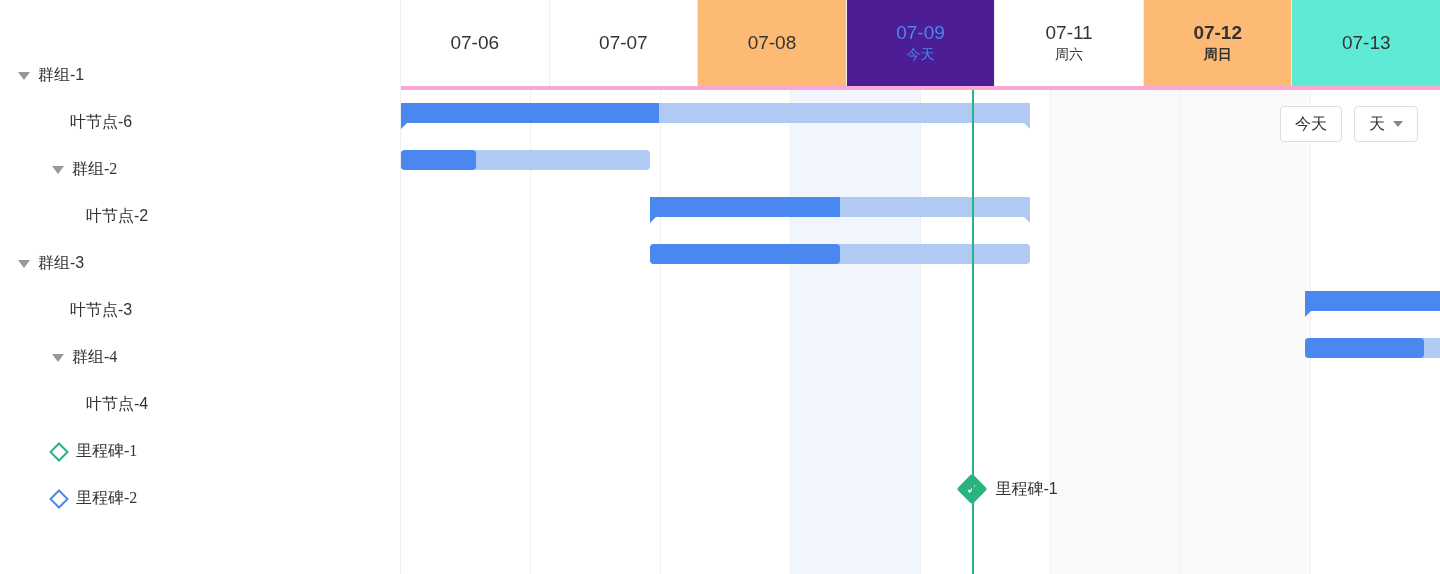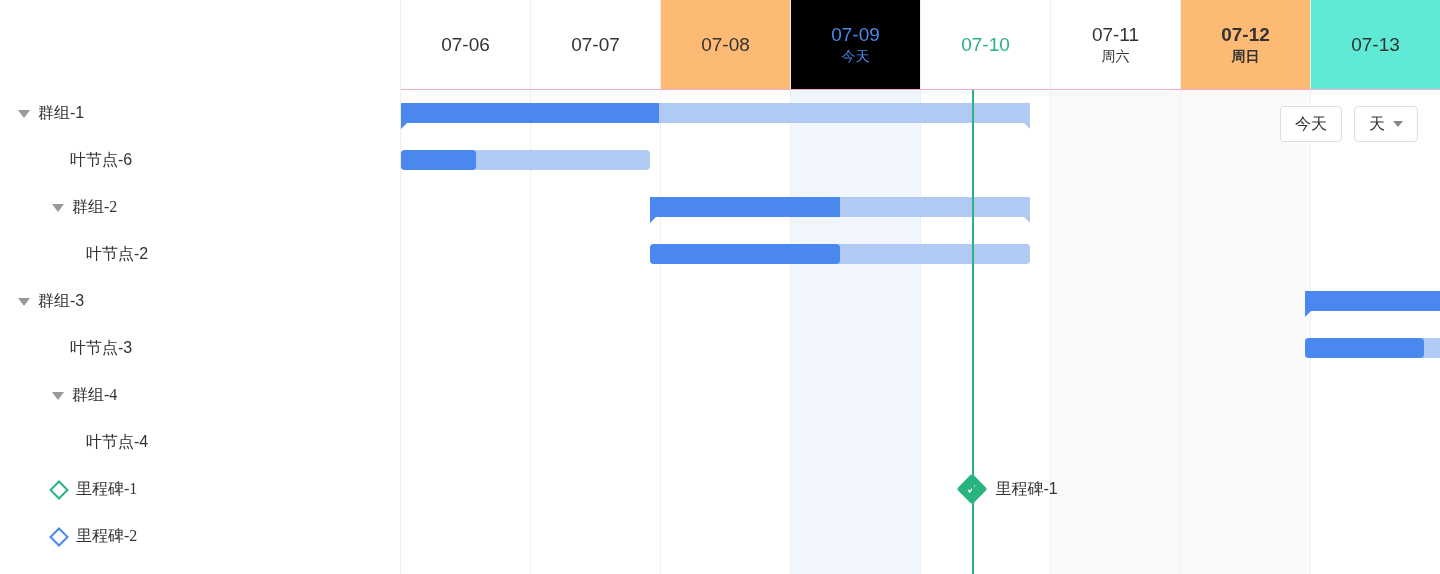--- a/index.html
+++ b/index.html
@@ -10,21 +10,21 @@
   overflow: hidden;
 }
 .container {
   display: flex;
   width: 1440px;
   height: 574px;
 }
 .sidebar {
   width: 400px;
   flex-shrink: 0;
-  padding-top: 90px;
+  padding-top: 52px;
 }
 .tree-row {
   display: flex;
   align-items: center;
   height: 47px;
   padding-left: 18px;
 }
 .caret {
   width: 0; height: 0;
   border-left: 6px solid transparent;
@@ -47,21 +47,21 @@
 
 .timeline {
   flex: 1;
   position: relative;
   height: 574px;
   border-left: 1px solid #eee;
 }
 .header {
   display: flex;
   height: 90px;
-  border-bottom: 1px solid #f9a8d4;
+  border-bottom: 4px solid #f9a8d4;
 }
 .header-cell {
   flex: 1;
   border-right: 1px solid #eee;
   display: flex;
   flex-direction: column;
   align-items: center;
   justify-content: center;
   gap: 2px;
 }
@@ -249,26 +249,23 @@
     <div class="header" style="position:relative;z-index:3;background:rgba(255,255,255,0);">
       <div class="header-cell" style="background:#fff;">
         <span class="date-main">07-06</span>
       </div>
       <div class="header-cell" style="background:#fff;">
         <span class="date-main">07-07</span>
       </div>
       <div class="header-cell" style="background:#fdba74;">
         <span class="date-main">07-08</span>
       </div>
-      <div class="header-cell today-col" style="background:#000000;">
+      <div class="header-cell today-col" style="background:#4c1d95;">
         <span class="date-main">07-09</span>
         <span class="date-sub">今天</span>
-      </div>
-      <div class="header-cell currentline-col" style="background:#fff;">
-        <span class="date-main">07-10</span>
       </div>
       <div class="header-cell" style="background:#fff;">
         <span class="date-main">07-11</span>
         <span class="date-sub">周六</span>
       </div>
       <div class="header-cell" style="background:#fdba74;font-weight:bold;">
         <span class="date-main">07-12</span>
         <span class="date-sub">周日</span>
       </div>
       <div class="header-cell" style="background:#5eead4;">

